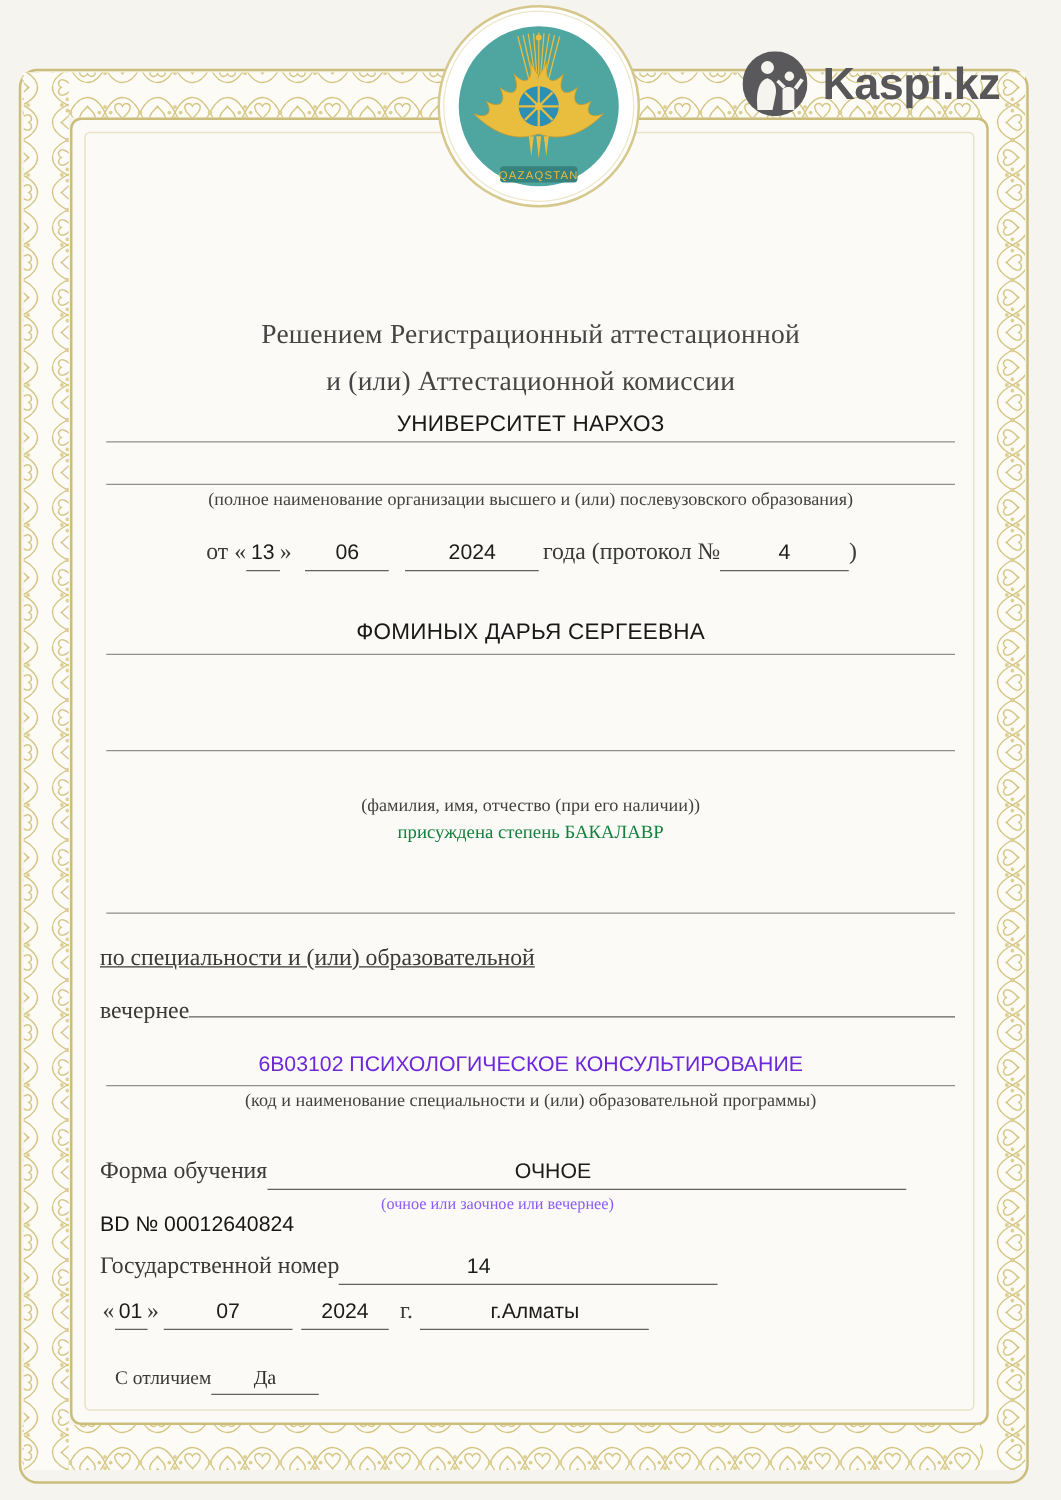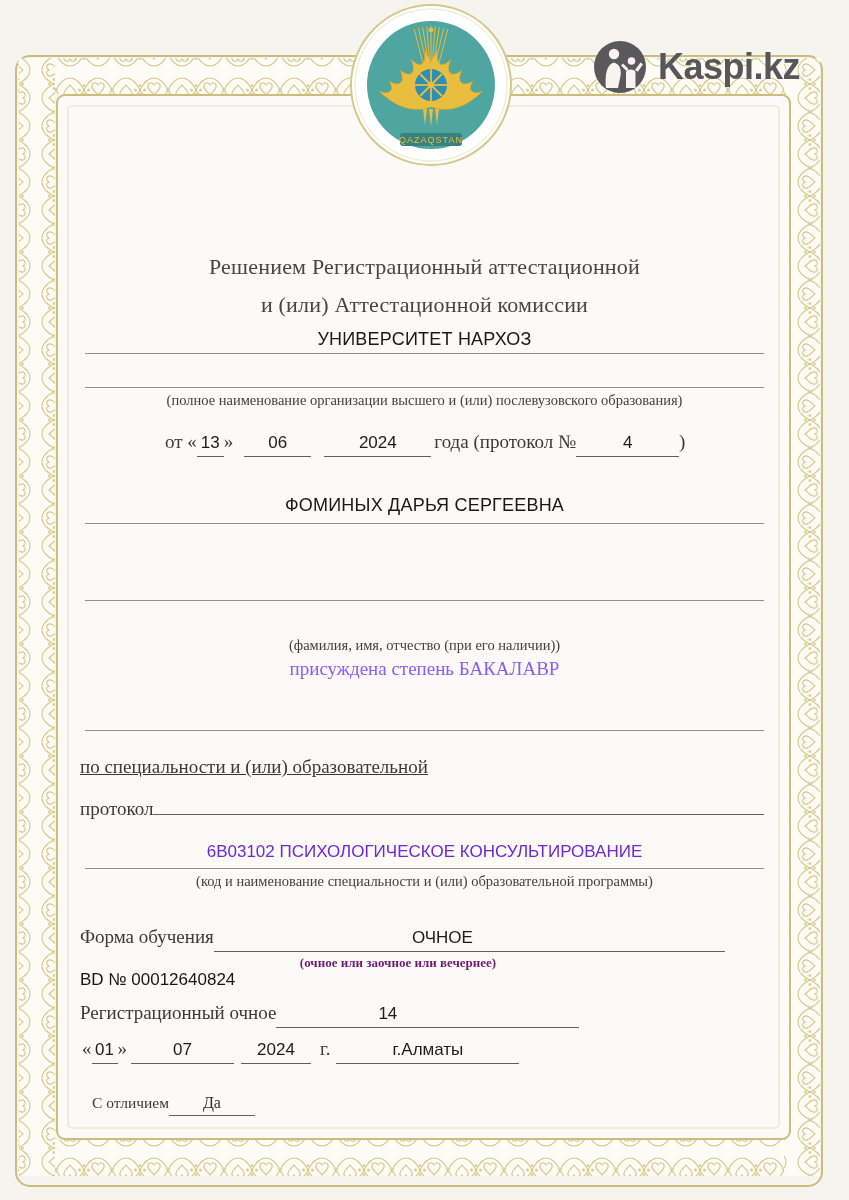--- a/index.html
+++ b/index.html
@@ -17,21 +17,21 @@
   .kaspi-text{
     font-family:"Liberation Sans",sans-serif;font-weight:bold;font-size:36px;
     color:#57575a;letter-spacing:-0.5px;margin-left:12px;line-height:52px;text-align:right;
   }
 
   .txt{position:absolute;z-index:2;white-space:nowrap;}
   .h1{font-size:22px;color:#454545;letter-spacing:0.2px;}
   .big-sans{font-size:18px;color:#191919;letter-spacing:0.2px;}
   .caption{font-size:14.5px;color:#414141;}
   .body19{font-size:19px;color:#3a3a3a;}
-  .small-caption{font-size:13px;color:#701a75;font-weight:bold;}
+  .small-caption{font-size:13px;color:#8b5cf6;}
 
   .rule{position:absolute;left:85px;width:679px;border-top:1.5px solid #8f8f8f;height:0;z-index:1;}
 
   .row{position:absolute;display:flex;align-items:baseline;white-space:nowrap;z-index:2;}
   .blank{
     display:inline-block;border-bottom:1.6px solid #606060;
     text-align:center;padding-bottom:3px;
   }
   .val{font-family:"Liberation Sans",sans-serif;font-size:17px;color:#1c1c1c;}
   .val-serif{font-family:"Liberation Serif",serif;font-size:16px;color:#2e2e2e;}
@@ -161,42 +161,42 @@
     <span style="margin-left:3px;">года (протокол №</span>
     <span class="blank" style="width:103px;"><span class="val">4</span></span>
     <span>)</span>
   </div>
 
   <div class="txt center sans big-sans" style="top:495px;">ФОМИНЫХ ДАРЬЯ СЕРГЕЕВНА</div>
   <div class="rule" style="top:523px;"></div>
   <div class="rule" style="top:600px;"></div>
   <div class="txt center caption" style="top:637px;text-align:center;">(фамилия, имя, отчество (при его наличии))</div>
 
-  <div class="txt center" style="top:658px;font-size:19px;color:#8b5cf6;">присуждена степень БАКАЛАВР</div>
+  <div class="txt center" style="top:658px;font-size:15px;color:#15803d;">присуждена степень БАКАЛАВР</div>
   <div class="rule" style="top:730px;"></div>
 
   <div class="txt body19" style="top:756px;left:80px;text-decoration:underline;">по специальности и (или) образовательной</div>
   <div class="row body19" style="top:798px;left:80px;width:684px;">
-    <span>протокол</span>
+    <span>вечернее</span>
     <span class="blank grow"></span>
   </div>
   <div class="txt center sans" style="top:842px;font-size:17px;color:#6d28d9;">6B03102 ПСИХОЛОГИЧЕСКОЕ КОНСУЛЬТИРОВАНИЕ</div>
   <div class="rule" style="top:868px;"></div>
   <div class="txt center caption" style="top:873px;">(код и наименование специальности и (или) образовательной программы)</div>
 
   <div class="row body19" style="top:926px;left:80px;width:645px;">
     <span>Форма обучения</span>
     <span class="blank grow" style="padding-right:54px;"><span class="val">ОЧНОЕ</span></span>
   </div>
   <div class="txt small-caption" style="top:955px;left:233px;width:330px;text-align:center;">(очное или заочное или вечернее)</div>
 
   <div class="txt sans" style="top:970px;left:80px;font-size:17px;color:#161616;">BD № 00012640824</div>
 
   <div class="row body19" style="top:1002px;left:80px;">
-    <span>Регистрационный очное</span>
+    <span>Государственной номер</span>
     <span class="blank" style="width:223px;padding-right:80px;"><span class="val">14</span></span>
   </div>
 
   <div class="row body19" style="top:1038px;left:82px;">
     <span>«</span>
     <span class="blank" style="width:26px;"><span class="val">01</span></span>
     <span>»</span>
     <span class="blank" style="width:103px;margin-left:4px;"><span class="val">07</span></span>
     <span class="blank" style="width:70px;margin-left:7px;"><span class="val">2024</span></span>
     <span style="margin-left:9px;">г.</span>

